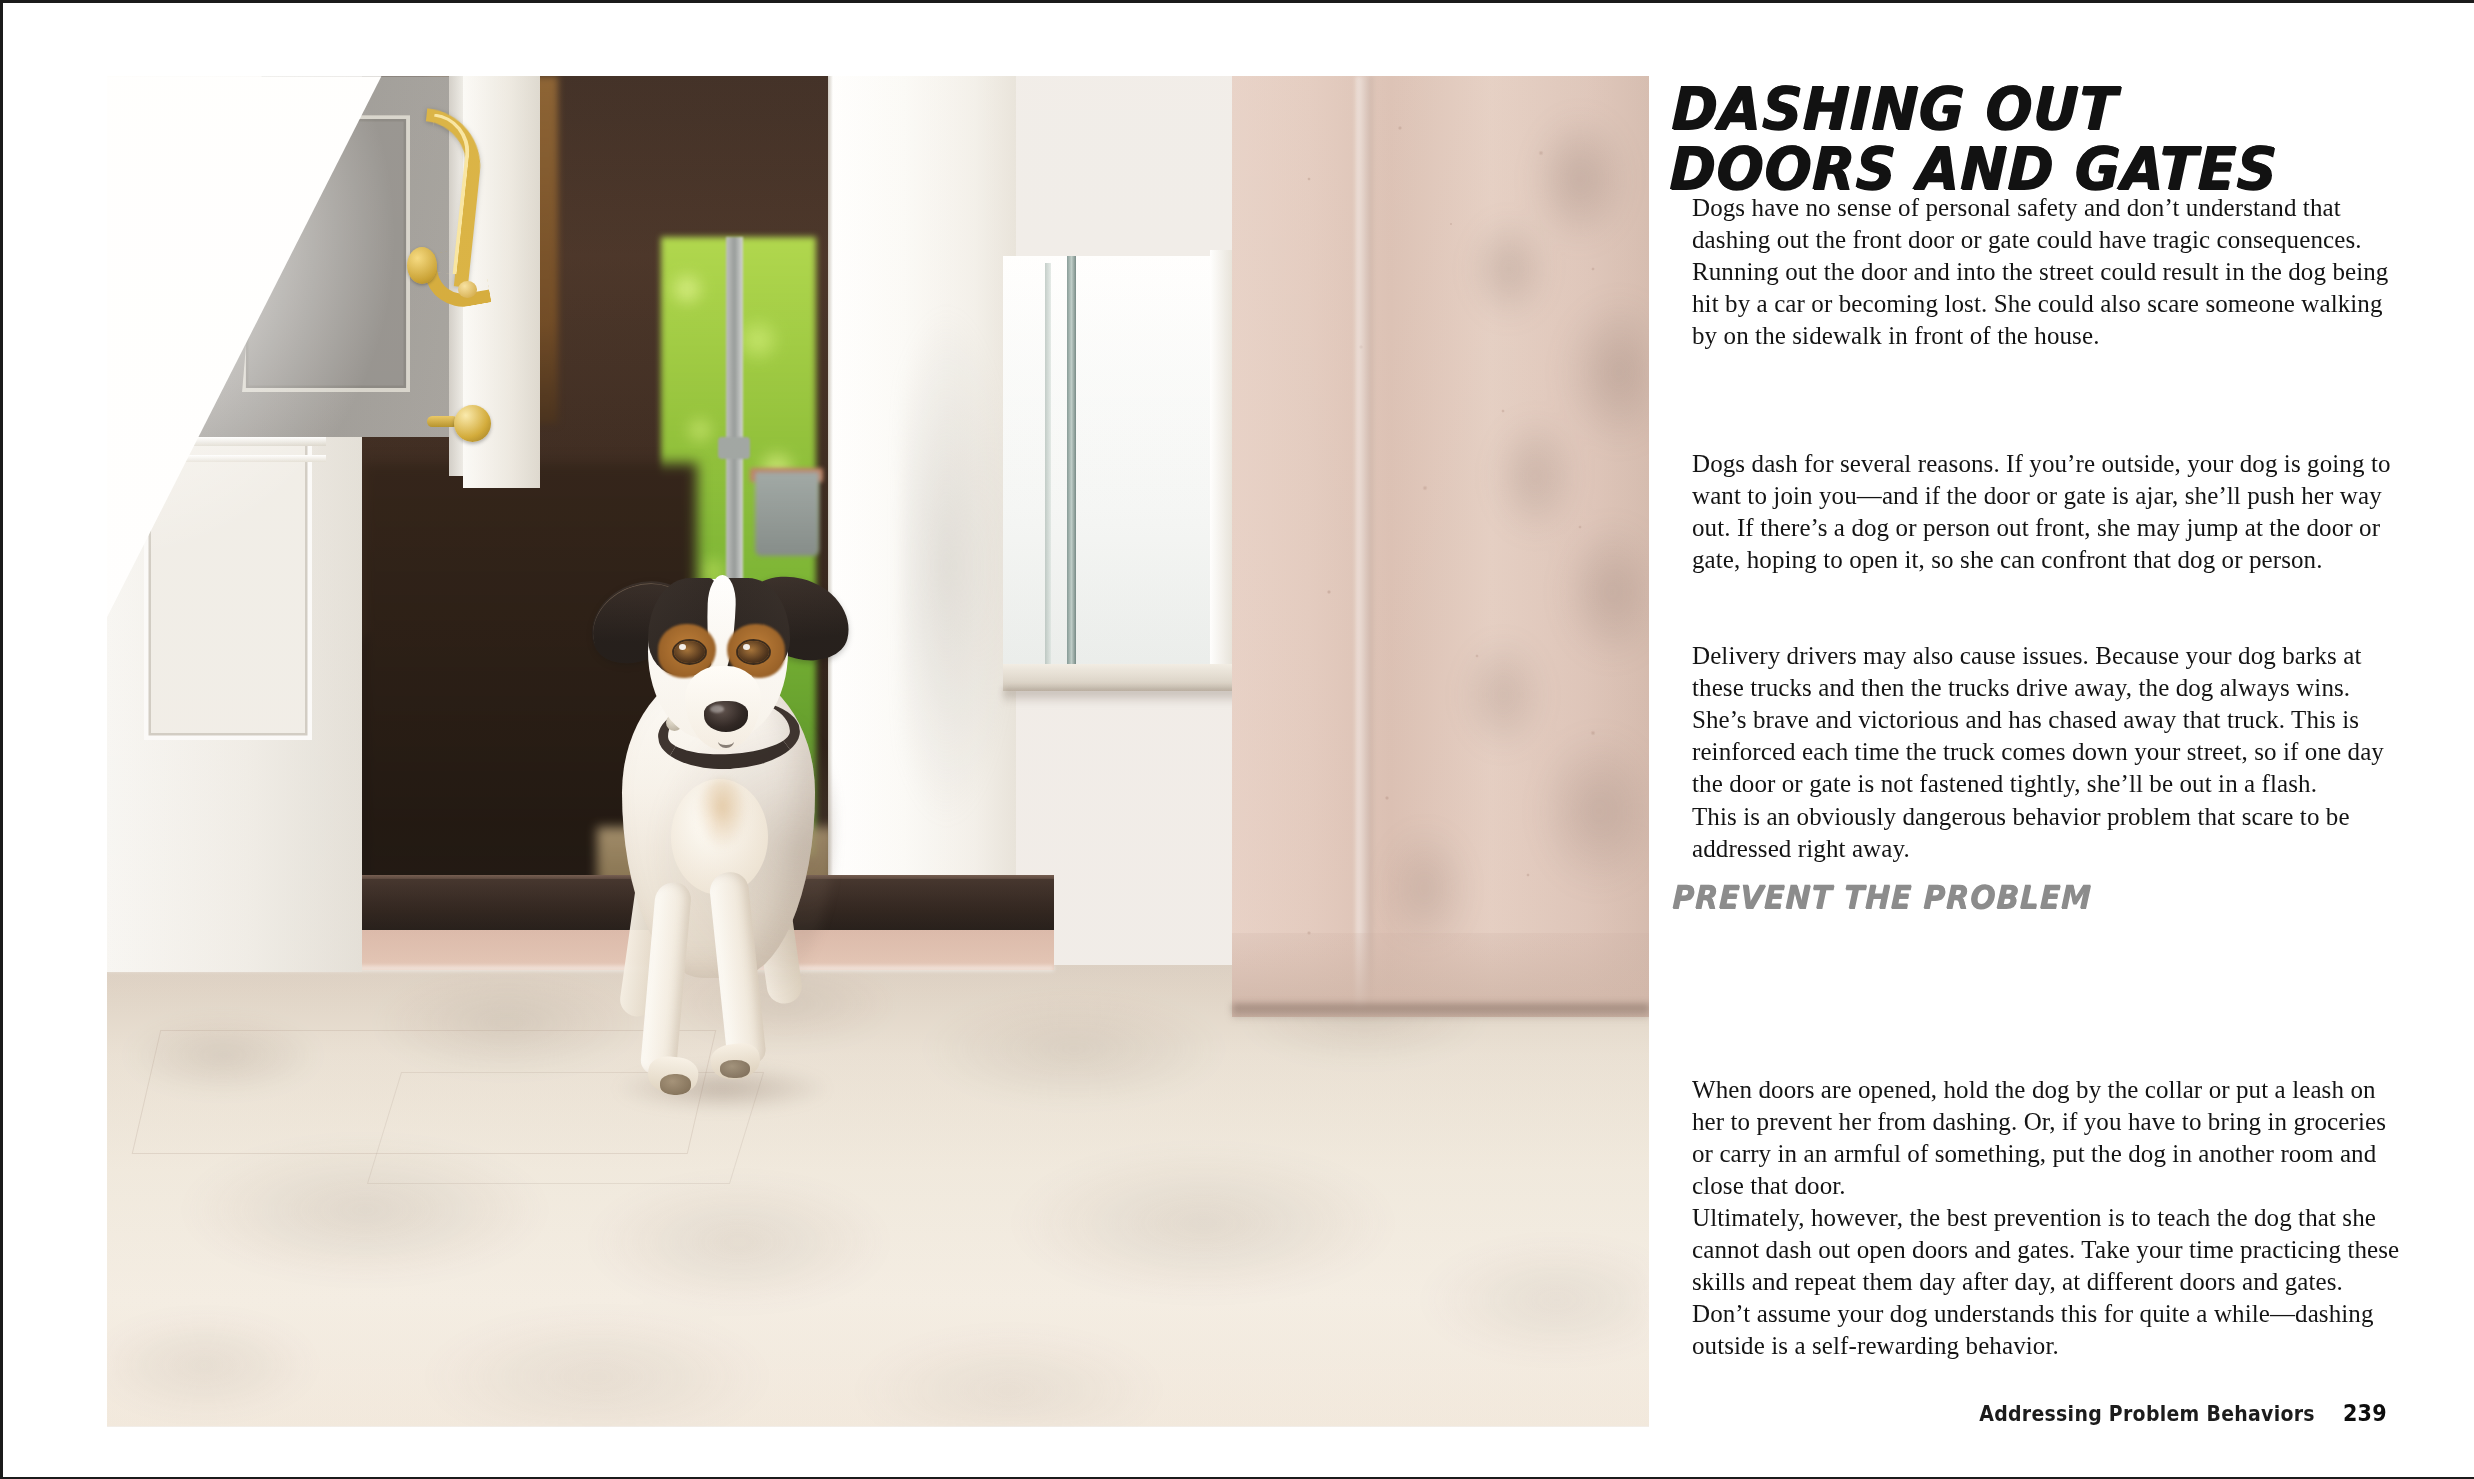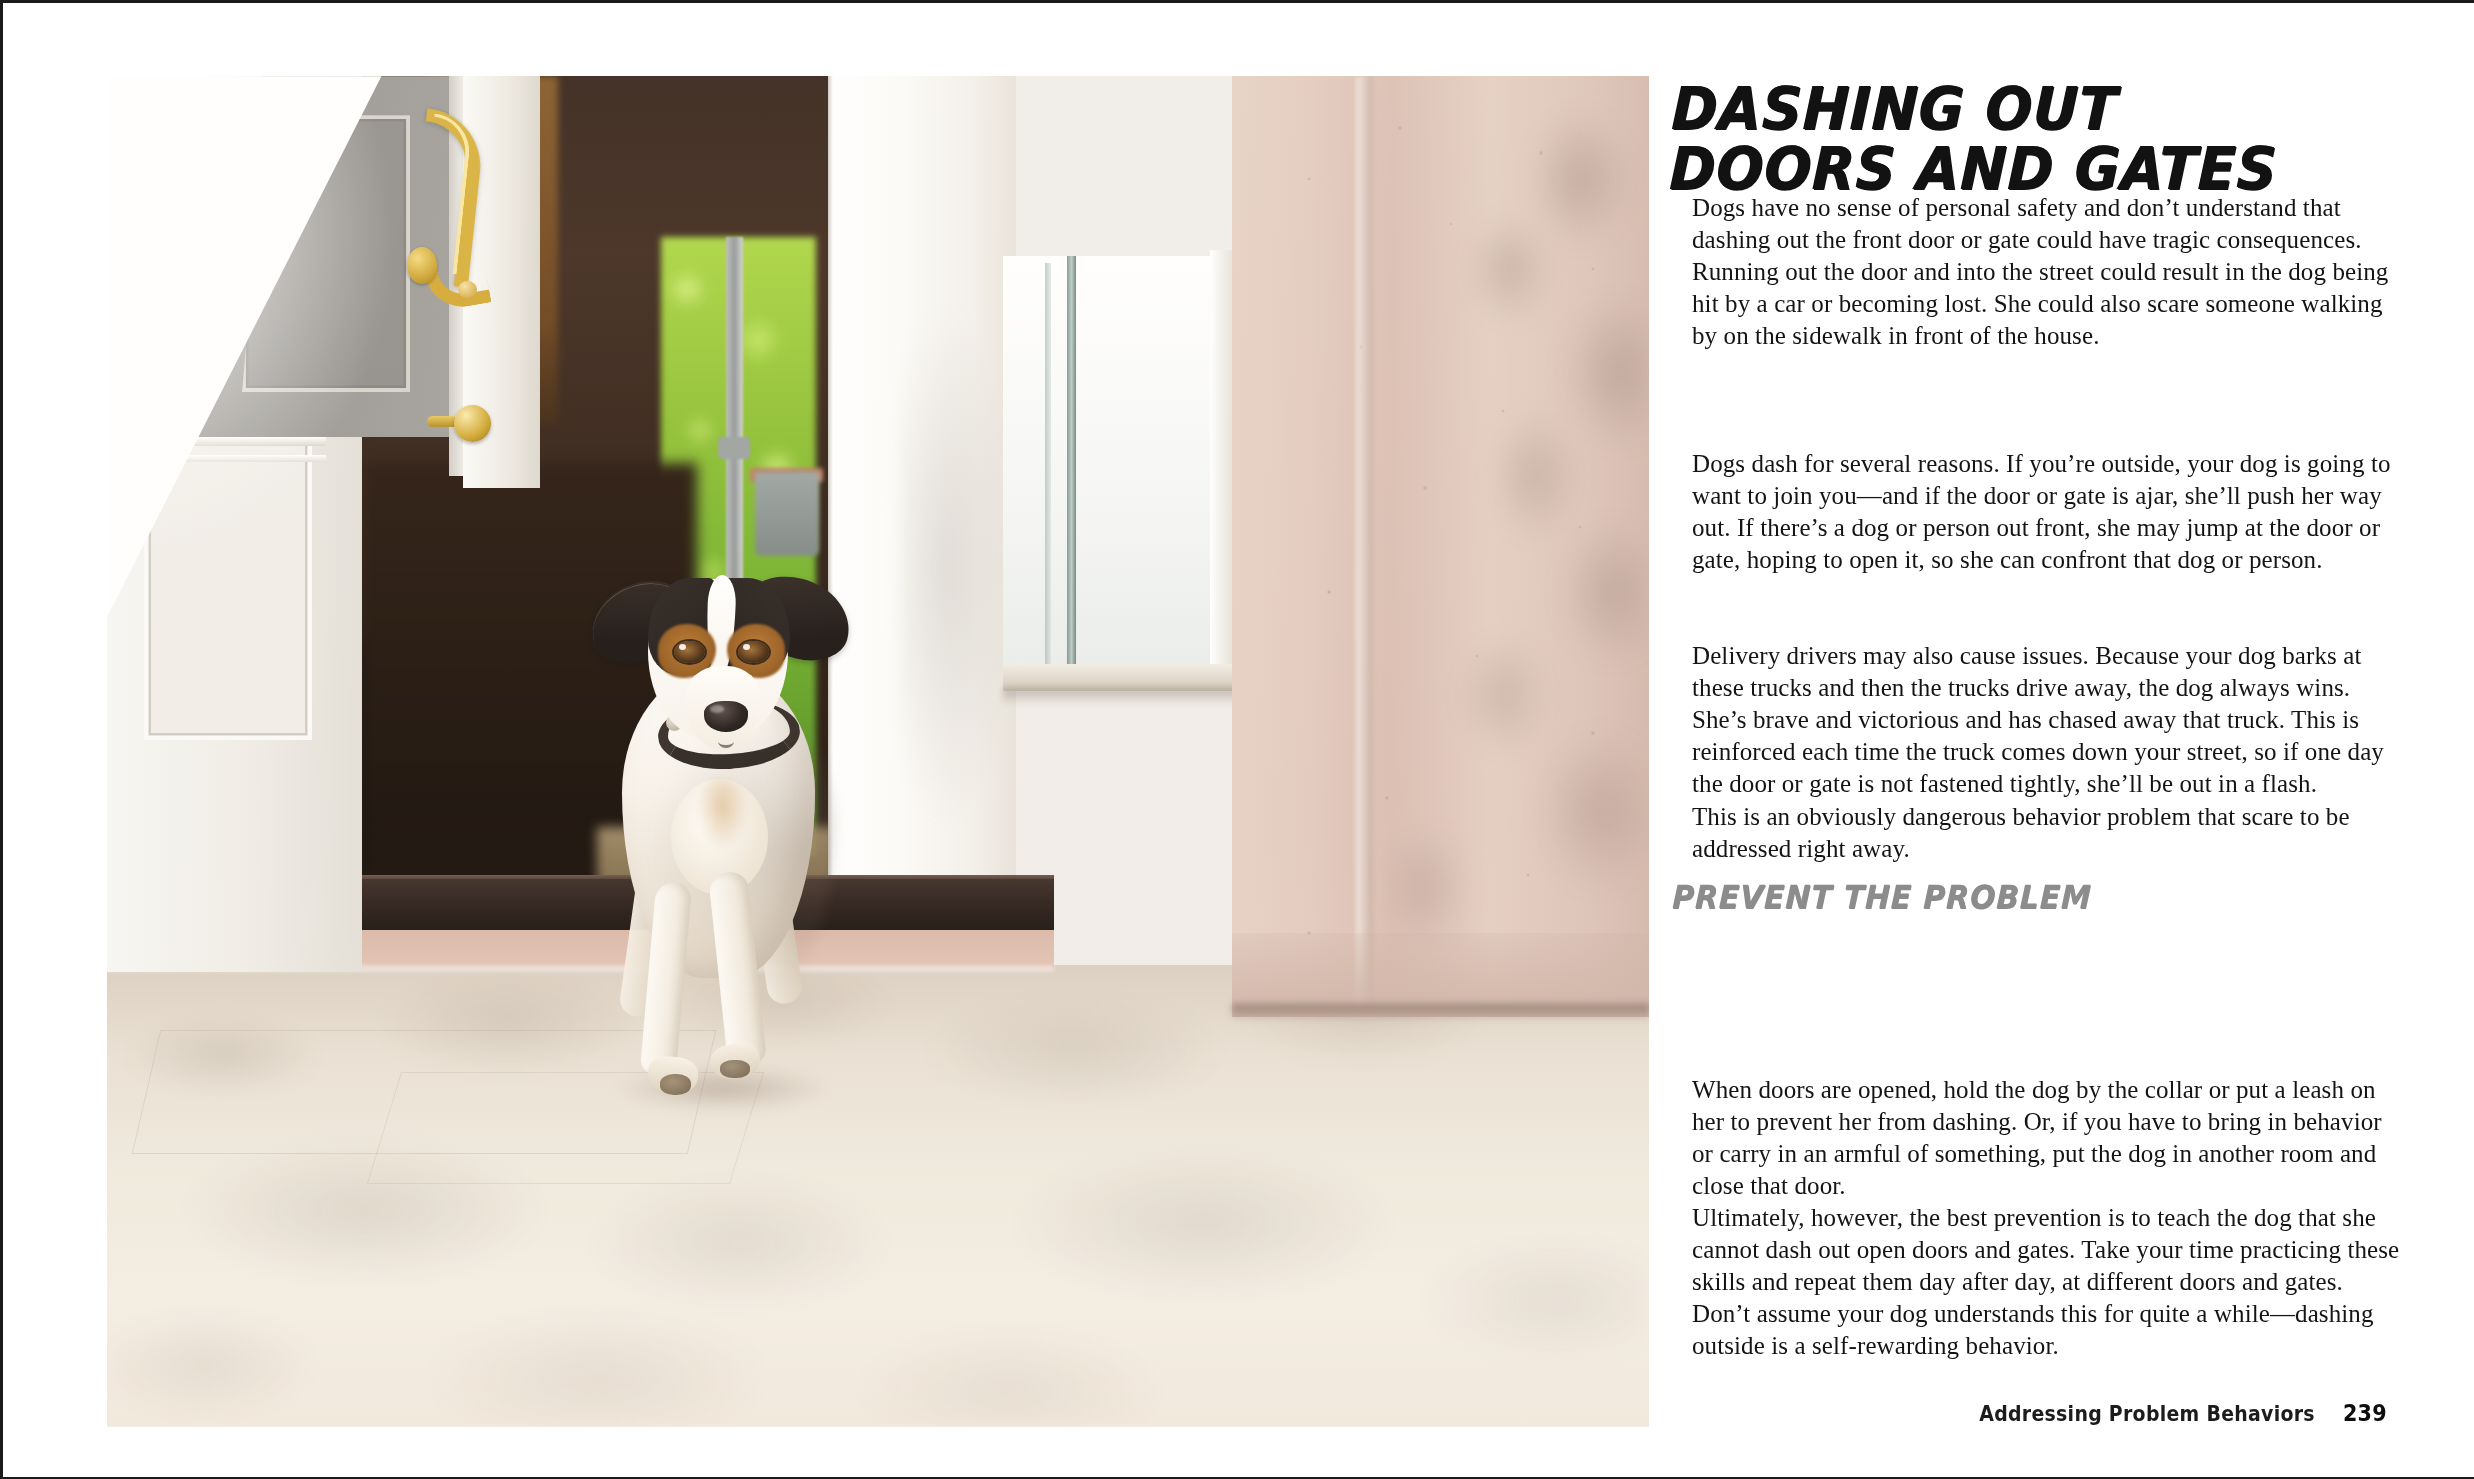--- a/index.html
+++ b/index.html
@@ -758,21 +758,21 @@
 
     <p class="body-p" style="top:630px">Delivery drivers may also cause issues. Because your dog barks at these trucks and then the trucks drive away, the dog always wins. She’s brave and victorious and has chased away that truck. This is reinforced each time the truck comes down your street, so if one day the door or gate is not fastened tightly, she’ll be out in a flash.</p>
 
     <p class="body-p" style="top:438px">Dogs dash for several reasons. If you’re outside, your dog is going to want to join you—and if the door or gate is ajar, she’ll push her way out. If there’s a dog or person out front, she may jump at the door or gate, hoping to open it, so she can confront that dog or person.</p>
 
     <p class="body-p" style="top:791px">This is an obviously dangerous behavior problem that scare to be addressed right away.</p>
 
     <h2 class="subhead" style="top:875px">PREVENT THE PROBLEM</h2>
 
 
-    <p class="body-p" style="top:1064px">When doors are opened, hold the dog by the collar or put a leash on her to prevent her from dashing. Or, if you have to bring in behavior or carry in an armful of something, put the dog in another room and close that door.</p>
+    <p class="body-p" style="top:1064px">When doors are opened, hold the dog by the collar or put a leash on her to prevent her from dashing. Or, if you have to bring in groceries or carry in an armful of something, put the dog in another room and close that door.</p>
 
     <p class="body-p" style="top:1192px">Ultimately, however, the best prevention is to teach the dog that she cannot dash out open doors and gates. Take your time practicing these skills and repeat them day after day, at different doors and gates. Don’t assume your dog understands this for quite a while—dashing outside is a self-rewarding behavior.</p>
 
     <div id="footer">
       <span id="footer-label">Addressing Problem Behaviors</span><span id="footer-page">239</span>
     </div>
 
   </div>
 </div>
 

